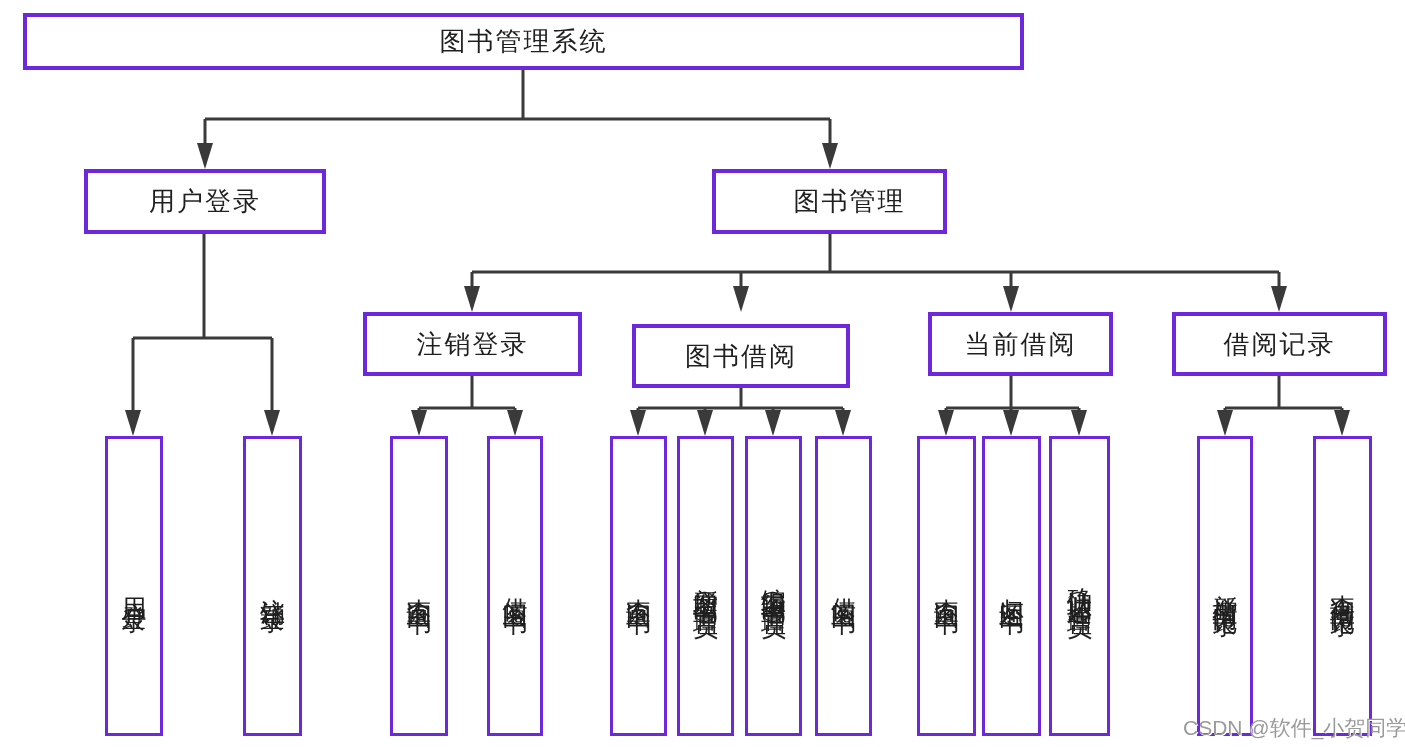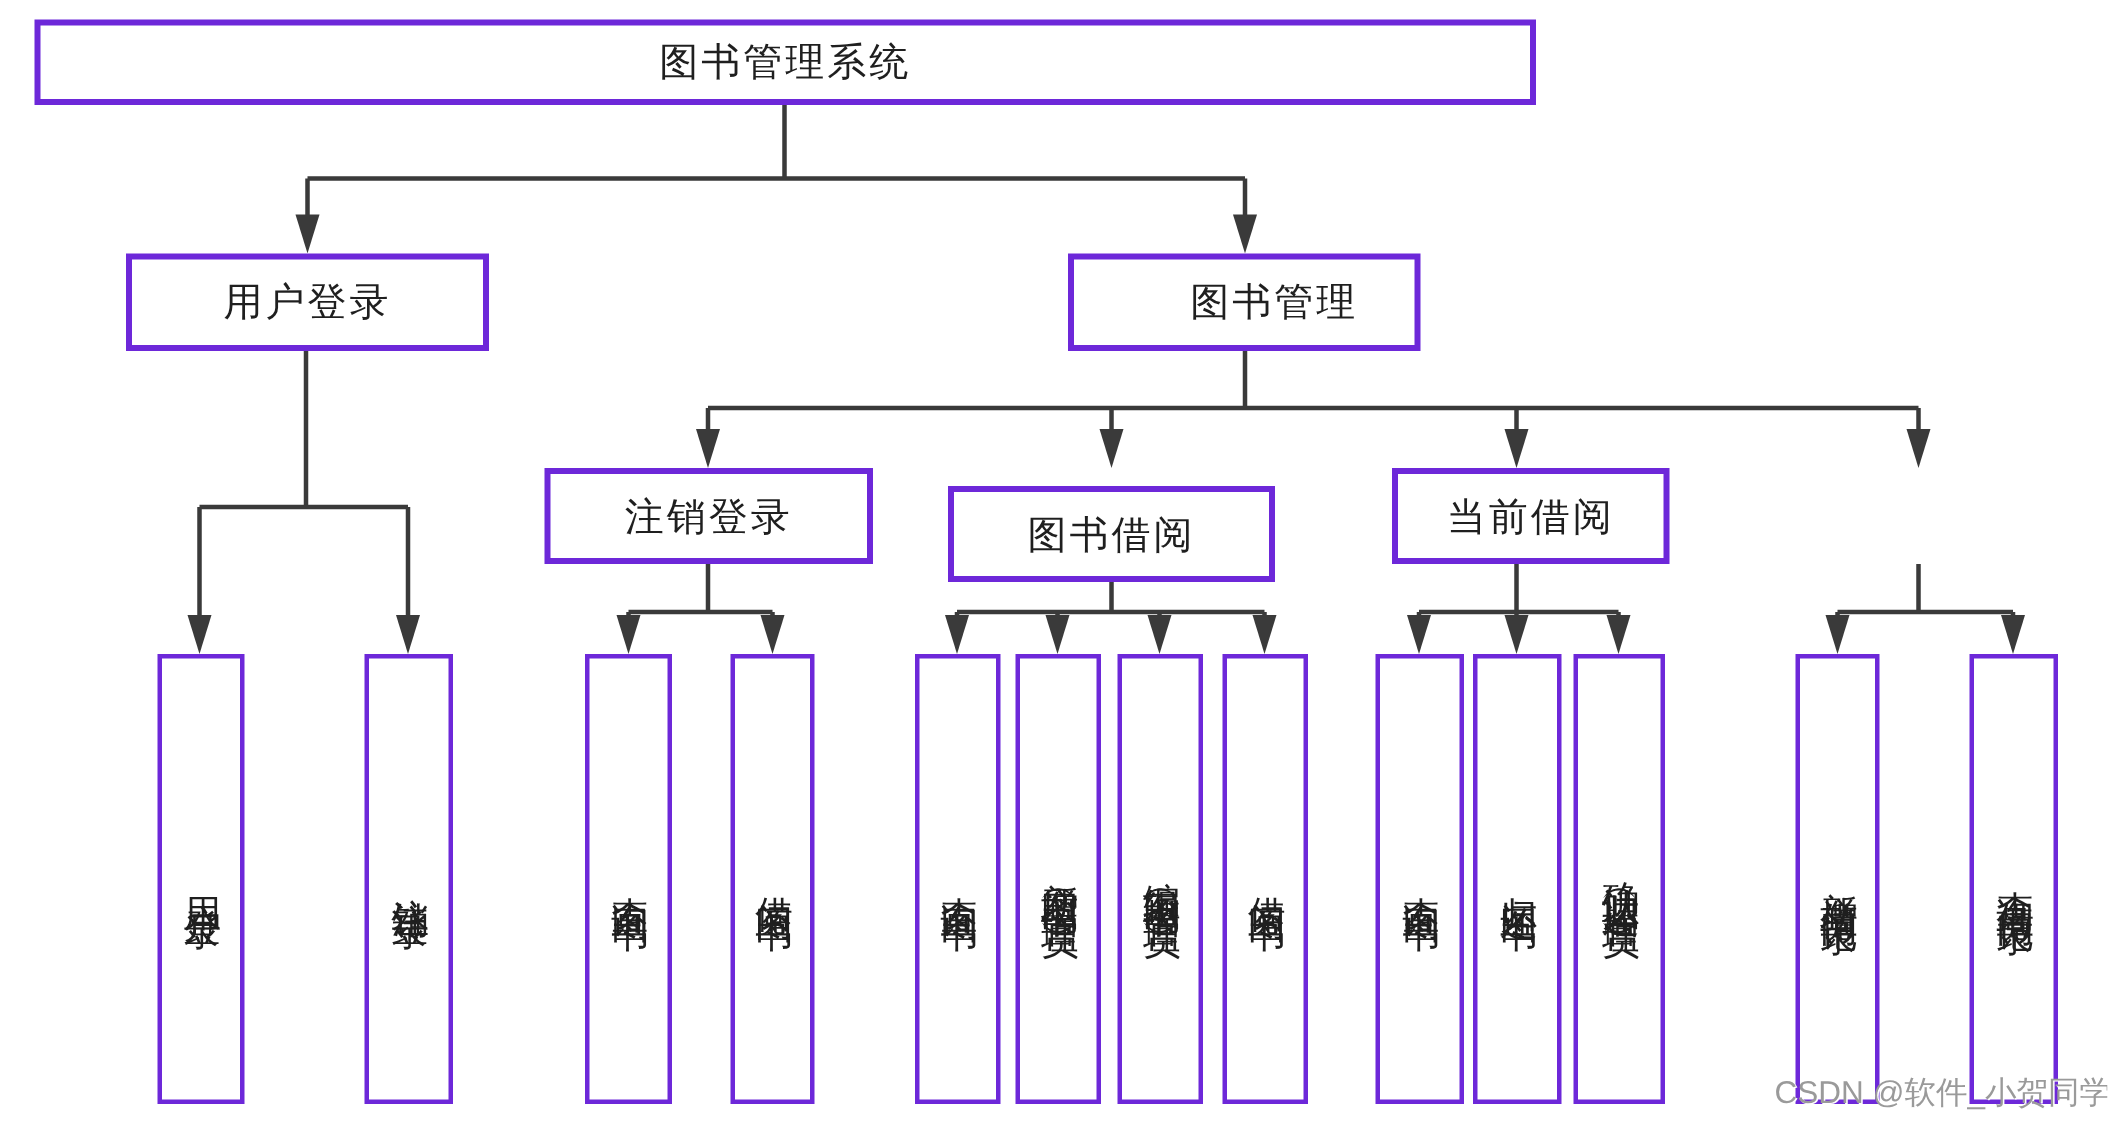--- a/index.html
+++ b/index.html
@@ -105,20 +105,21 @@
   </svg>
 
   <div class="node box-h" style="left:23px; top:13px; width:1001px; height:57px;">图书管理系统</div>
 
   <div class="node box-h" style="left:84px; top:169px; width:242px; height:65px;">用户登录</div>
   <div class="node box-h" style="left:712px; top:169px; width:235px; height:65px;padding-left:40px;">图书管理</div>
 
   <div class="node box-h" style="left:363px; top:312px; width:219px; height:64px;">注销登录</div>
   <div class="node box-h" style="left:632px; top:312px; width:218px; height:64px;margin-top:12px;">图书借阅</div>
   <div class="node box-h" style="left:928px; top:312px; width:185px; height:64px;">当前借阅</div>
+  <div class="node box-h" style="left:1172px; top:312px; width:215px; height:64px;">借阅记录</div>
 
   <div class="node box-v" style="left:105px; top:436px; width:58px; height:300px;">用户登录</div>
   <div class="node box-v" style="left:243px; top:436px; width:59px; height:300px;">注销登录</div>
 
   <div class="node box-v" style="left:390px; top:436px; width:58px; height:300px;">查询图书</div>
   <div class="node box-v" style="left:487px; top:436px; width:56px; height:300px;">借阅图书</div>
 
   <div class="node box-v" style="left:610px; top:436px; width:57px; height:300px;">查询图书</div>
   <div class="node box-v" style="left:677px; top:436px; width:57px; height:300px;">新增图书（管理员）</div>
   <div class="node box-v" style="left:745px; top:436px; width:57px; height:300px;">编辑图书（管理员）</div>

